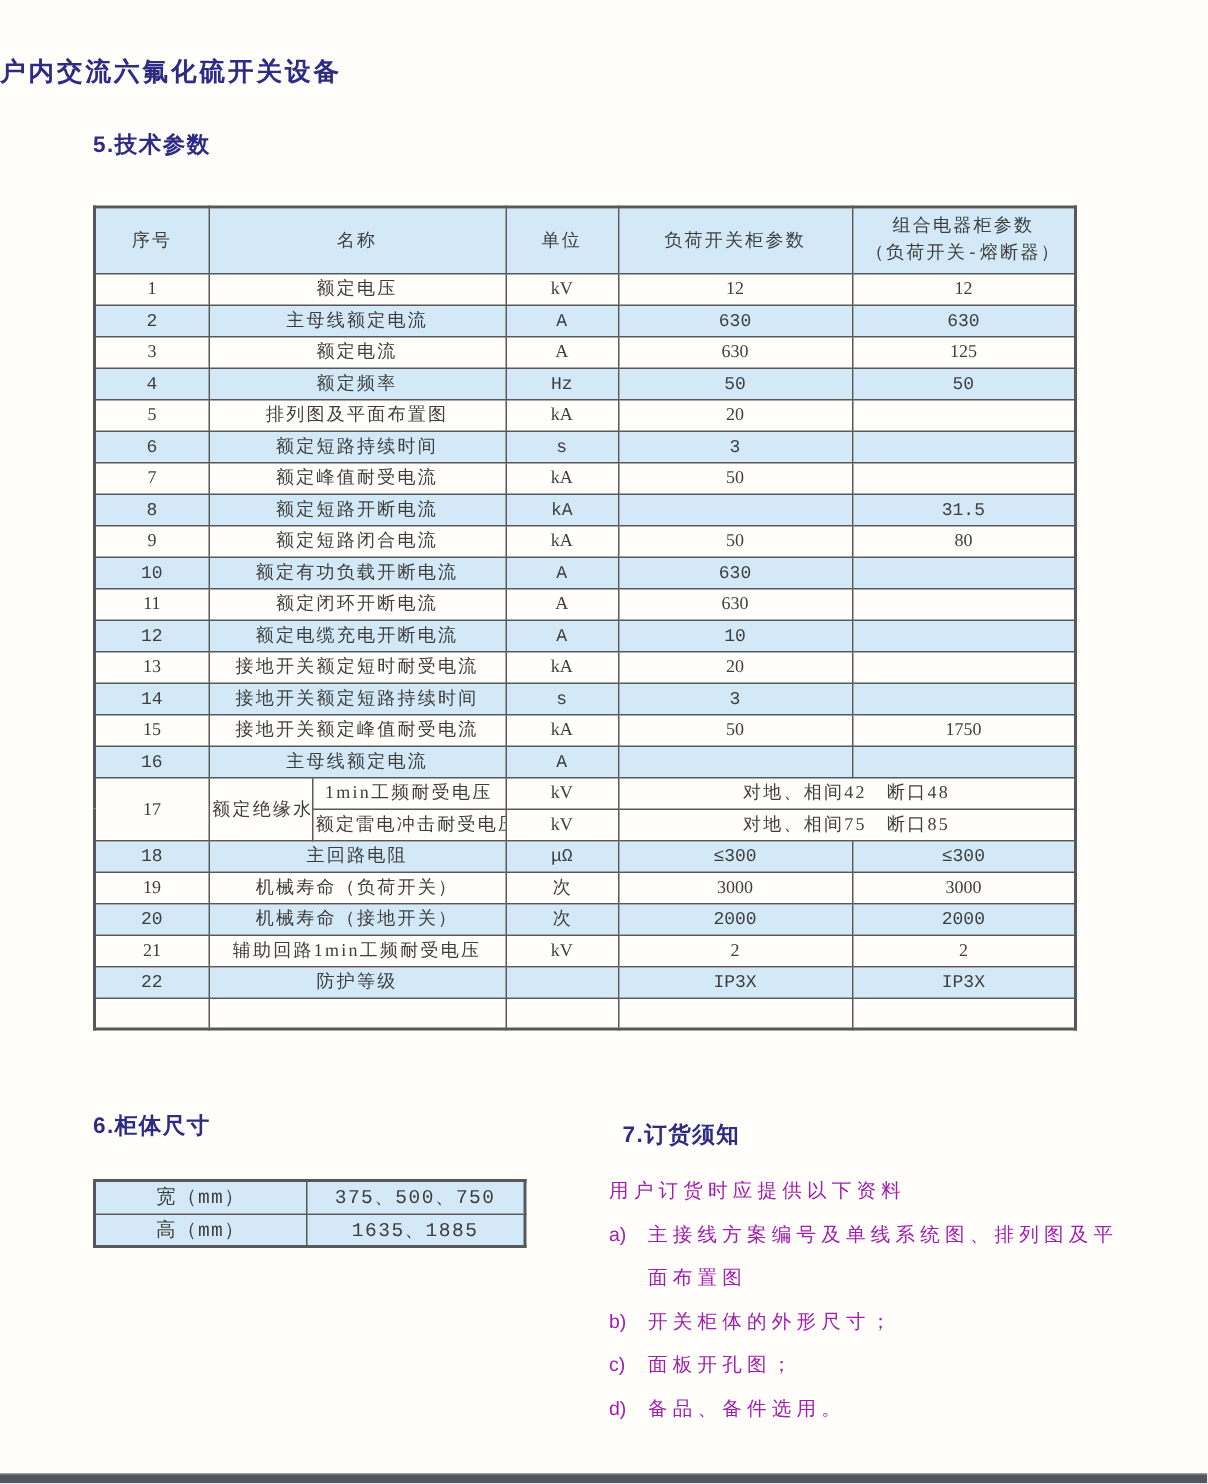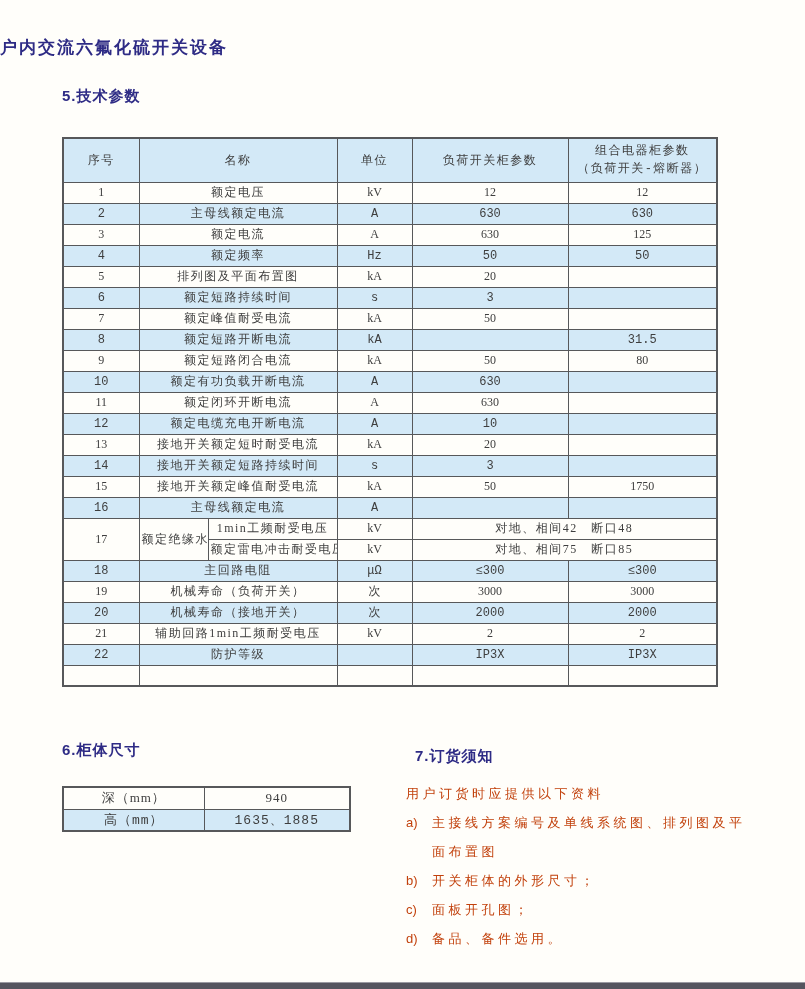--- a/index.html
+++ b/index.html
@@ -54,21 +54,21 @@
     font-size:13px;color:var(--text);
     border:2px solid var(--border);
   }
   .cab-table td{
     border:1px solid var(--border);text-align:center;vertical-align:middle;
     height:22px;padding:0;letter-spacing:1px;white-space:nowrap;
   }
   
   .order-notes{
     position:absolute;top:779px;left:406px;width:352px;
-    font-size:13px;color:#c2410c;letter-spacing:3.5px;line-height:29px;
+    font-size:13px;color:#a21caf;letter-spacing:3.5px;line-height:29px;
   }
   .order-intro{margin-bottom:0;}
   .order-item{display:flex;}
   .order-prefix{
     flex:none;width:26px;letter-spacing:0;
     font-family:"Liberation Sans","DejaVu Sans",sans-serif;
   }
   .order-text{flex:1;}
   
   .footer-bar{
@@ -277,23 +277,23 @@
   </table>
 
   <div class="sec sec6">6.柜体尺寸</div>
 
   <table class="cab-table">
     <colgroup>
         <col style="width:141px">
         <col style="width:146px">
       </colgroup>
     <tbody id="cab-rows">
-        <tr>
-          <td>深（mm）</td>
-          <td>940</td>
+        <tr class="shade">
+          <td>宽（mm）</td>
+          <td>375、500、750</td>
         </tr>
         <tr class="shade">
           <td>高（mm）</td>
           <td>1635、1885</td>
         </tr>
       </tbody>
   </table>
 
   <div class="sec sec7">7.订货须知</div>
 

